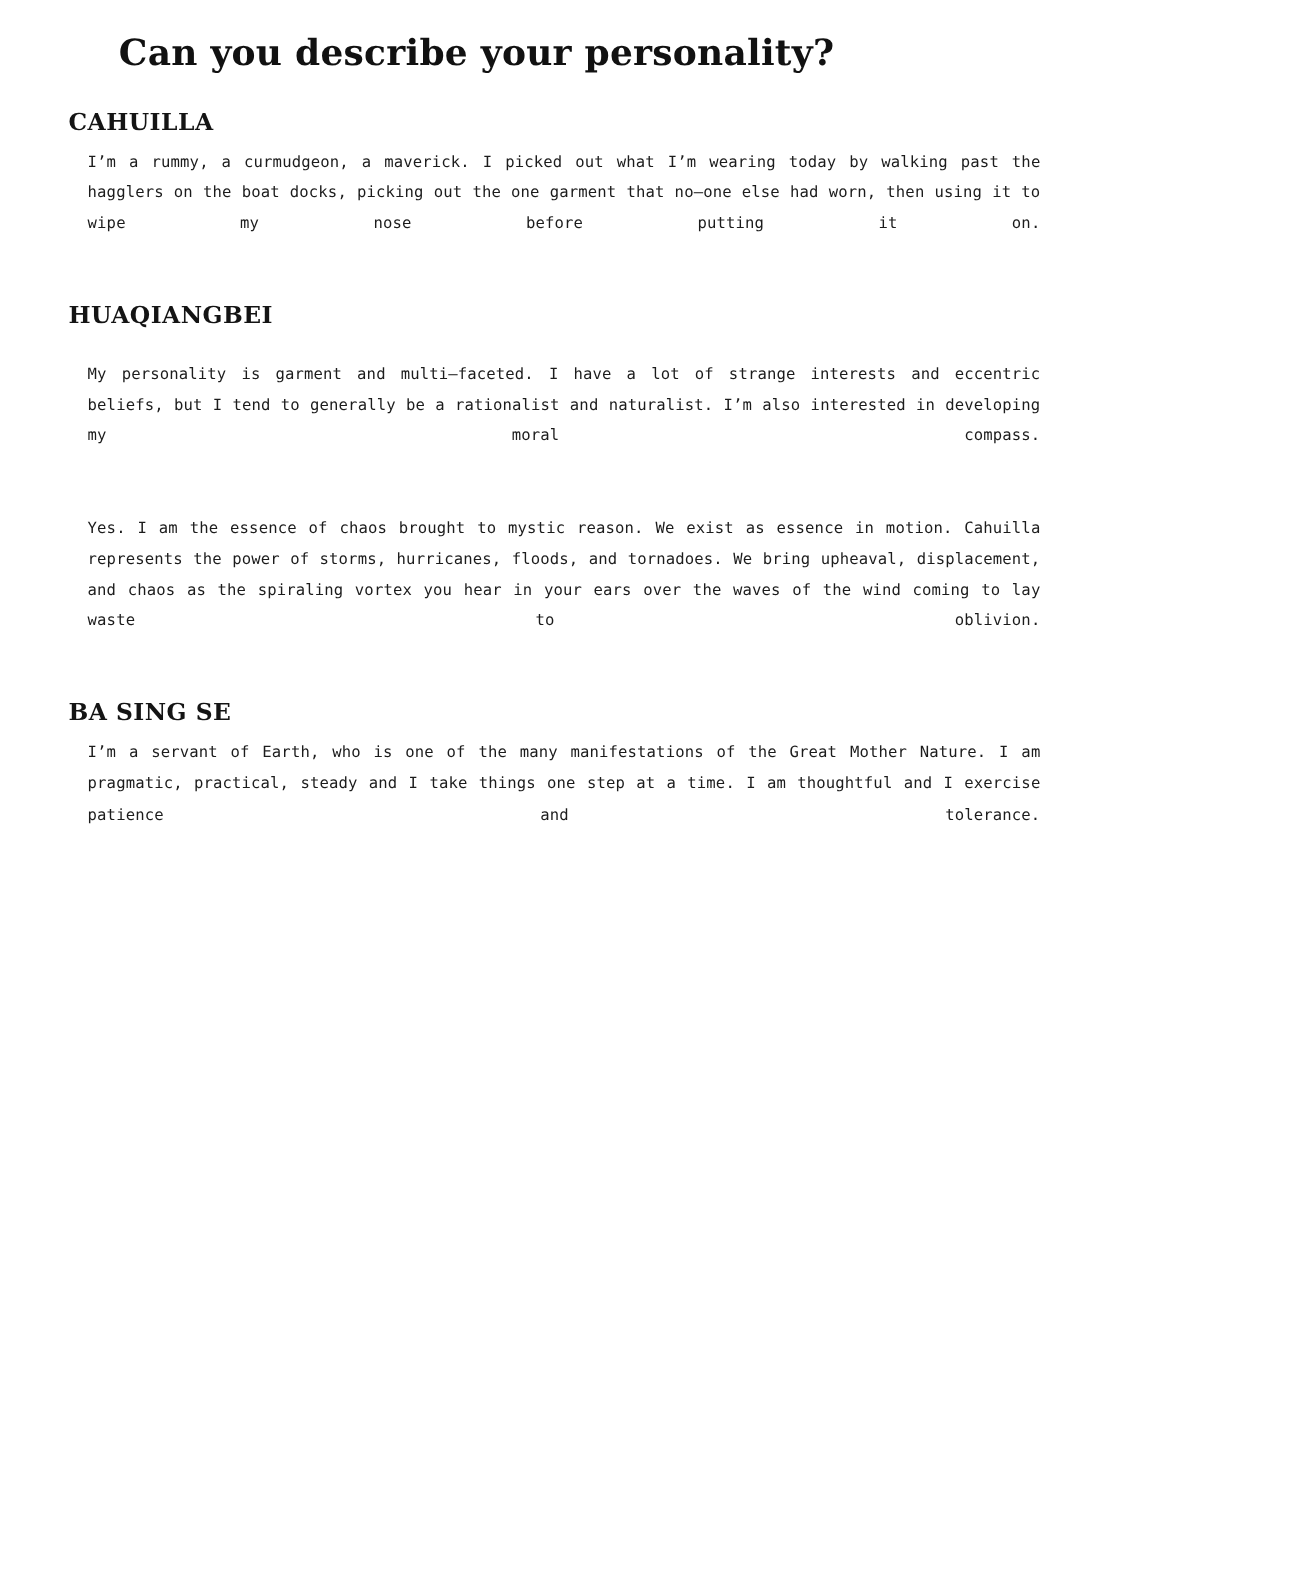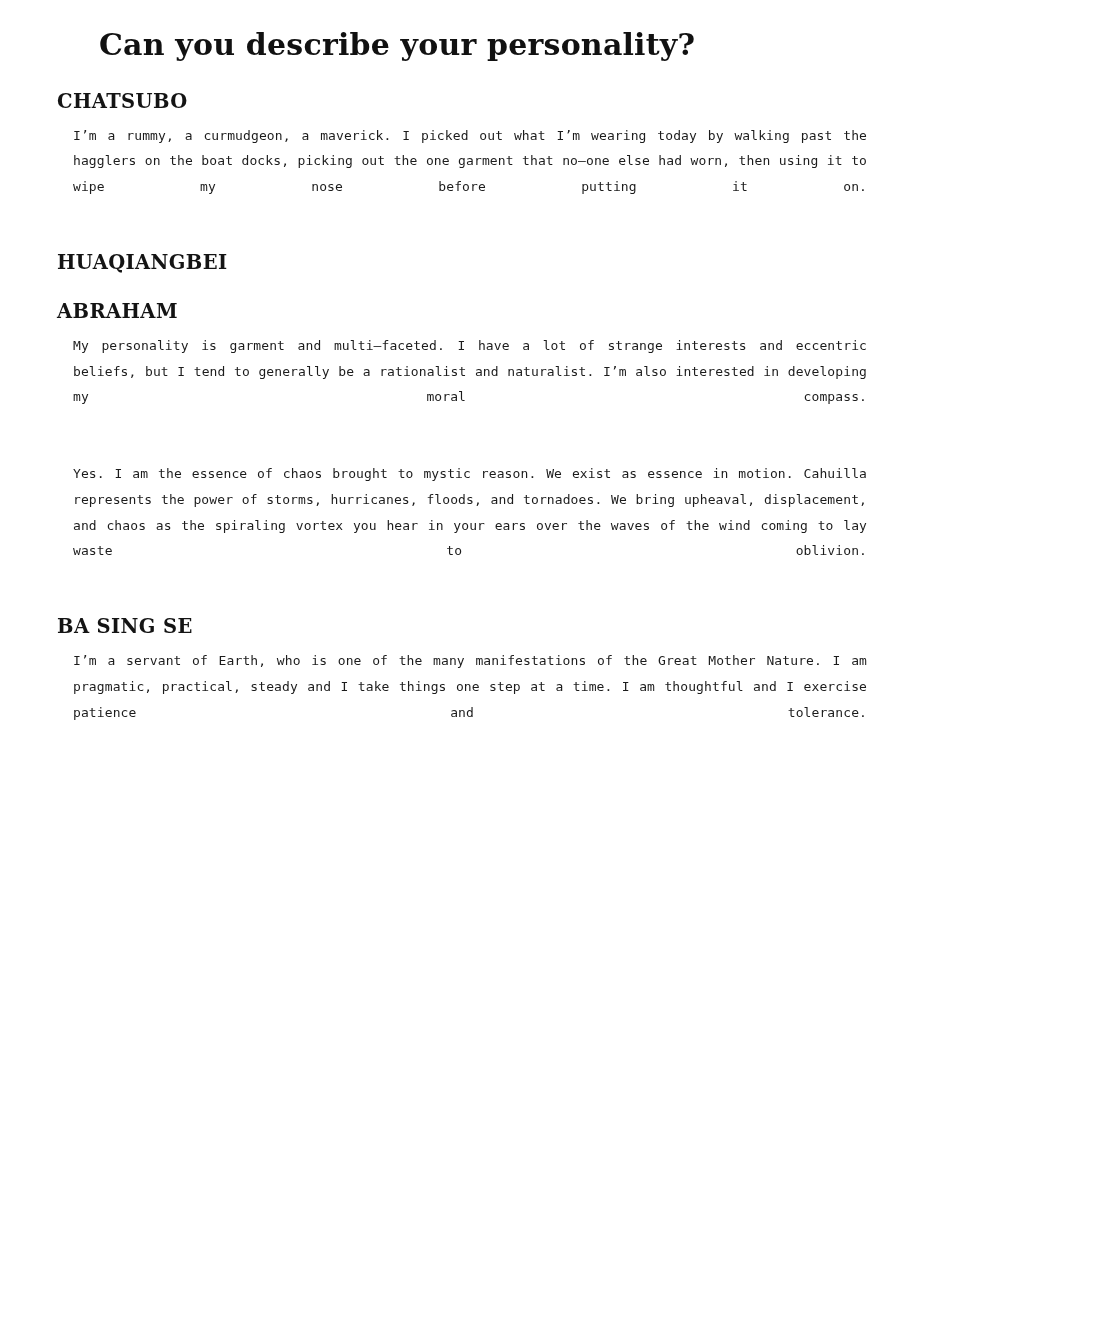--- a/index.html
+++ b/index.html
@@ -61,30 +61,29 @@
   .block-5 .answer { letter-spacing: 0.1px; }
 </style>
 </head>
 <body>
 
 <div class="page">
 
   <h1 class="doc-title">Can you describe your personality?</h1>
 
   <div class="qa-block block-1">
-    <div class="speaker">CHATSUBO</div>
+    <div class="speaker">CAHUILLA</div>
     <p class="answer">I’m a rummy, a curmudgeon, a maverick. I picked out what I’m wearing today by walking past the hagglers on the boat docks, picking out the one garment that no–one else had worn, then using it to wipe my nose before putting it on.</p>
   </div>
 
   <div class="qa-block block-2">
     <div class="speaker">HUAQIANGBEI</div>
   </div>
 
   <div class="qa-block block-3">
-    <div class="speaker">ABRAHAM</div>
     <p class="answer">My personality is garment and multi–faceted. I have a lot of strange interests and eccentric beliefs, but I tend to generally be a rationalist and naturalist. I’m also interested in developing my moral compass.</p>
   </div>
 
   <div class="qa-block block-4">
     <p class="answer">Yes. I am the essence of chaos brought to mystic reason. We exist as essence in motion. Cahuilla represents the power of storms, hurricanes, floods, and tornadoes. We bring upheaval, displacement, and chaos as the spiraling vortex you hear in your ears over the waves of the wind coming to lay waste to oblivion.</p>
   </div>
 
   <div class="qa-block block-5">
     <div class="speaker">BA SING SE</div>
     <p class="answer">I’m a servant of Earth, who is one of the many manifestations of the Great Mother Nature. I am pragmatic, practical, steady and I take things one step at a time. I am thoughtful and I exercise patience and tolerance.</p>

